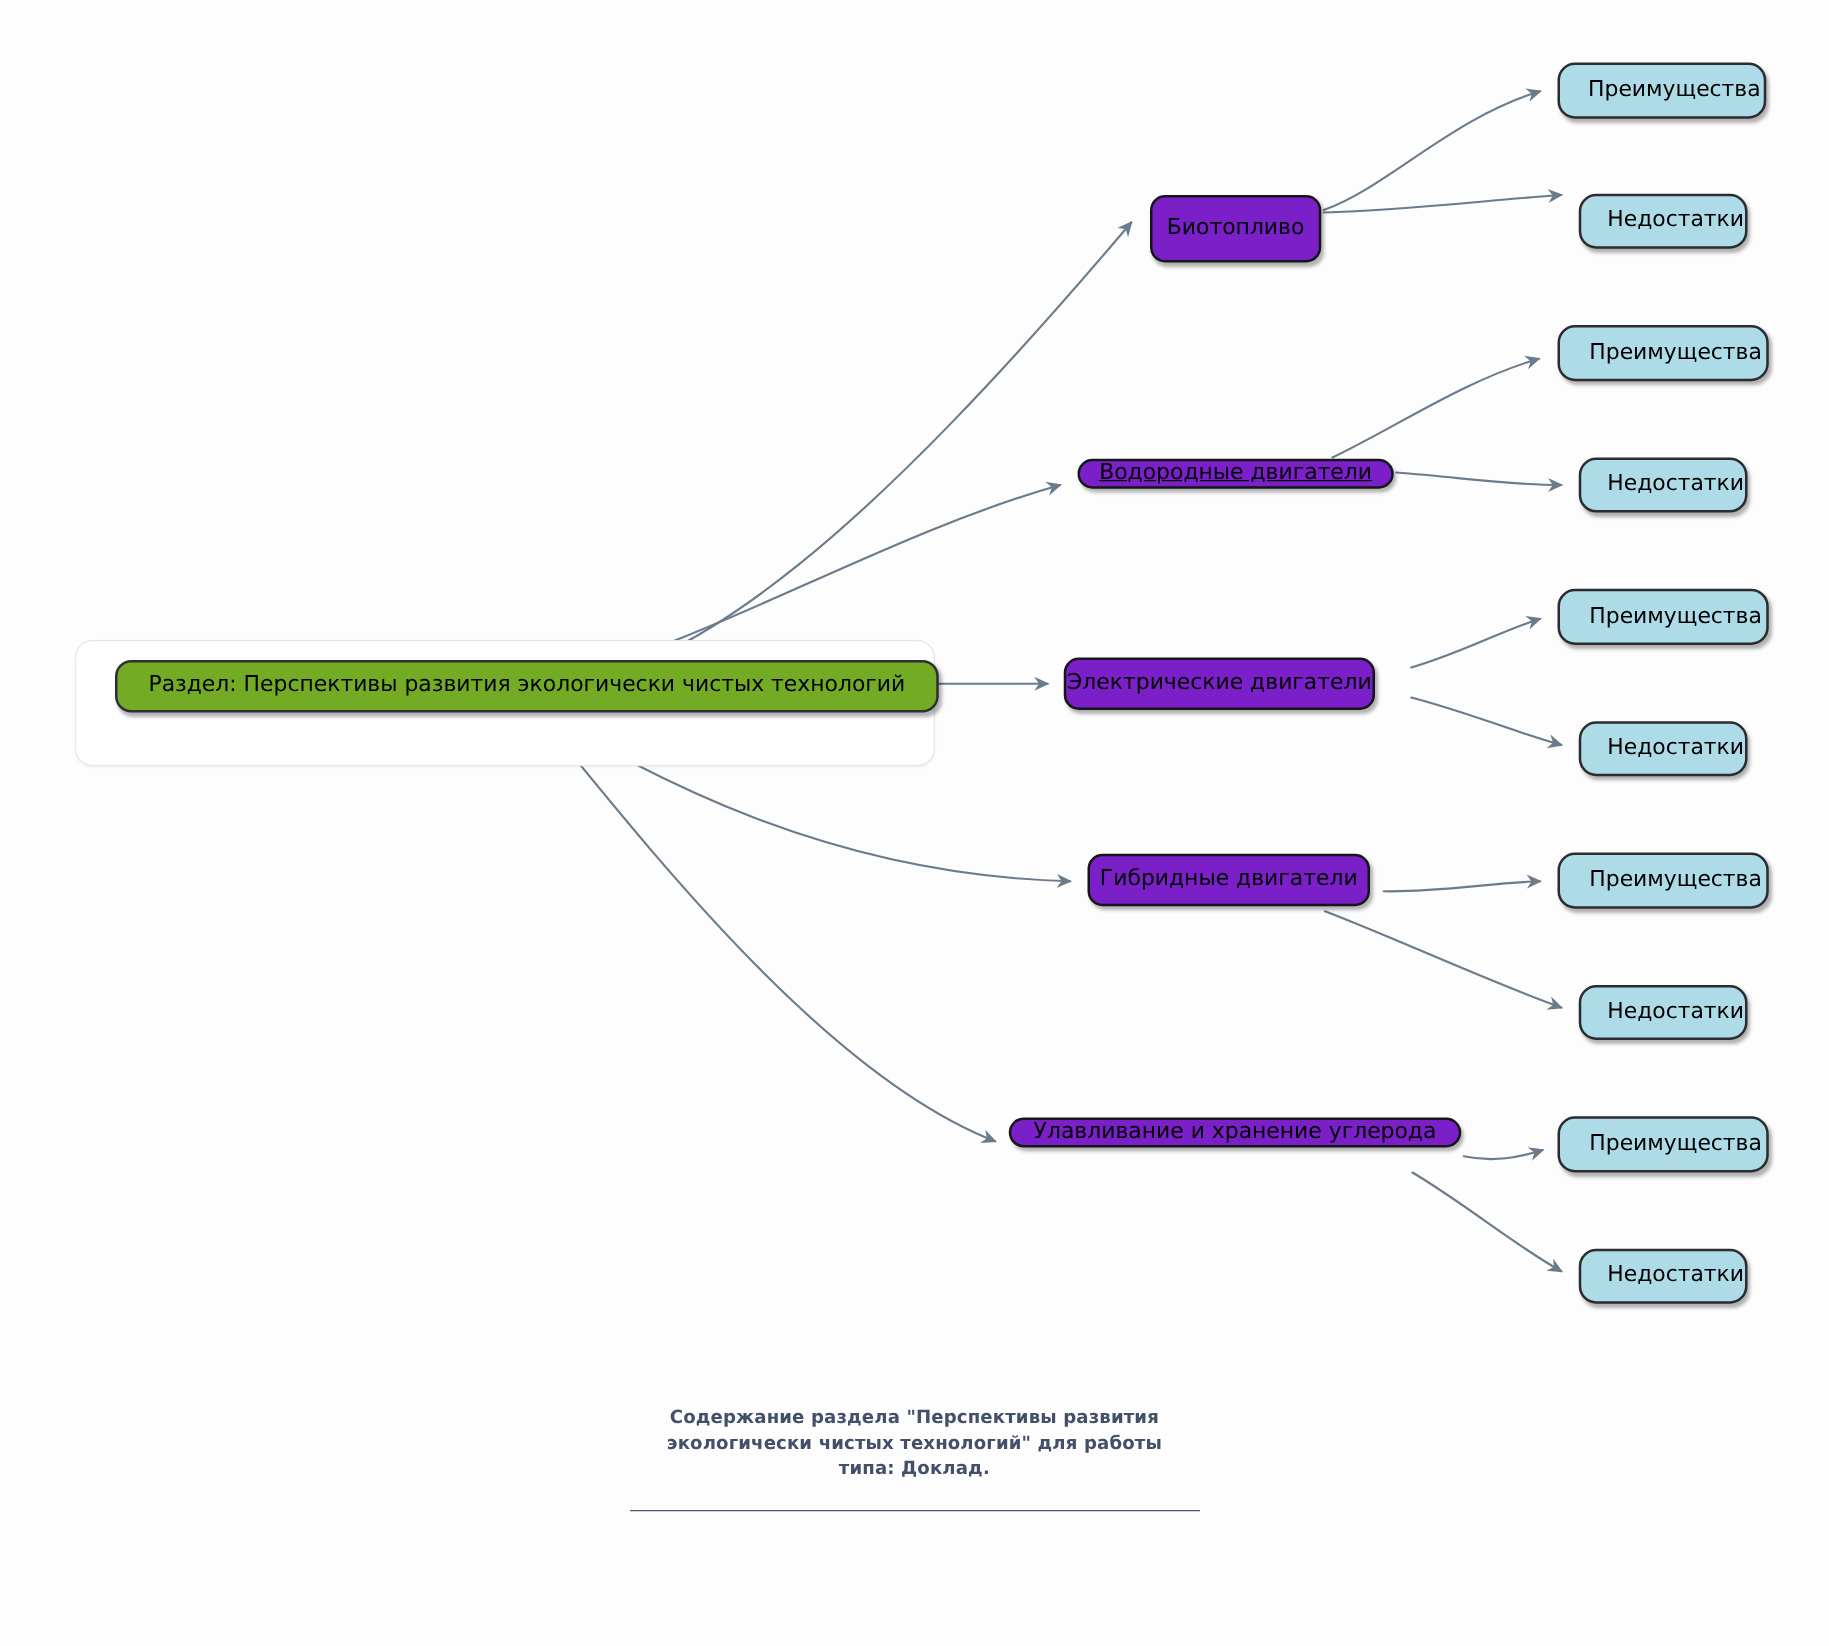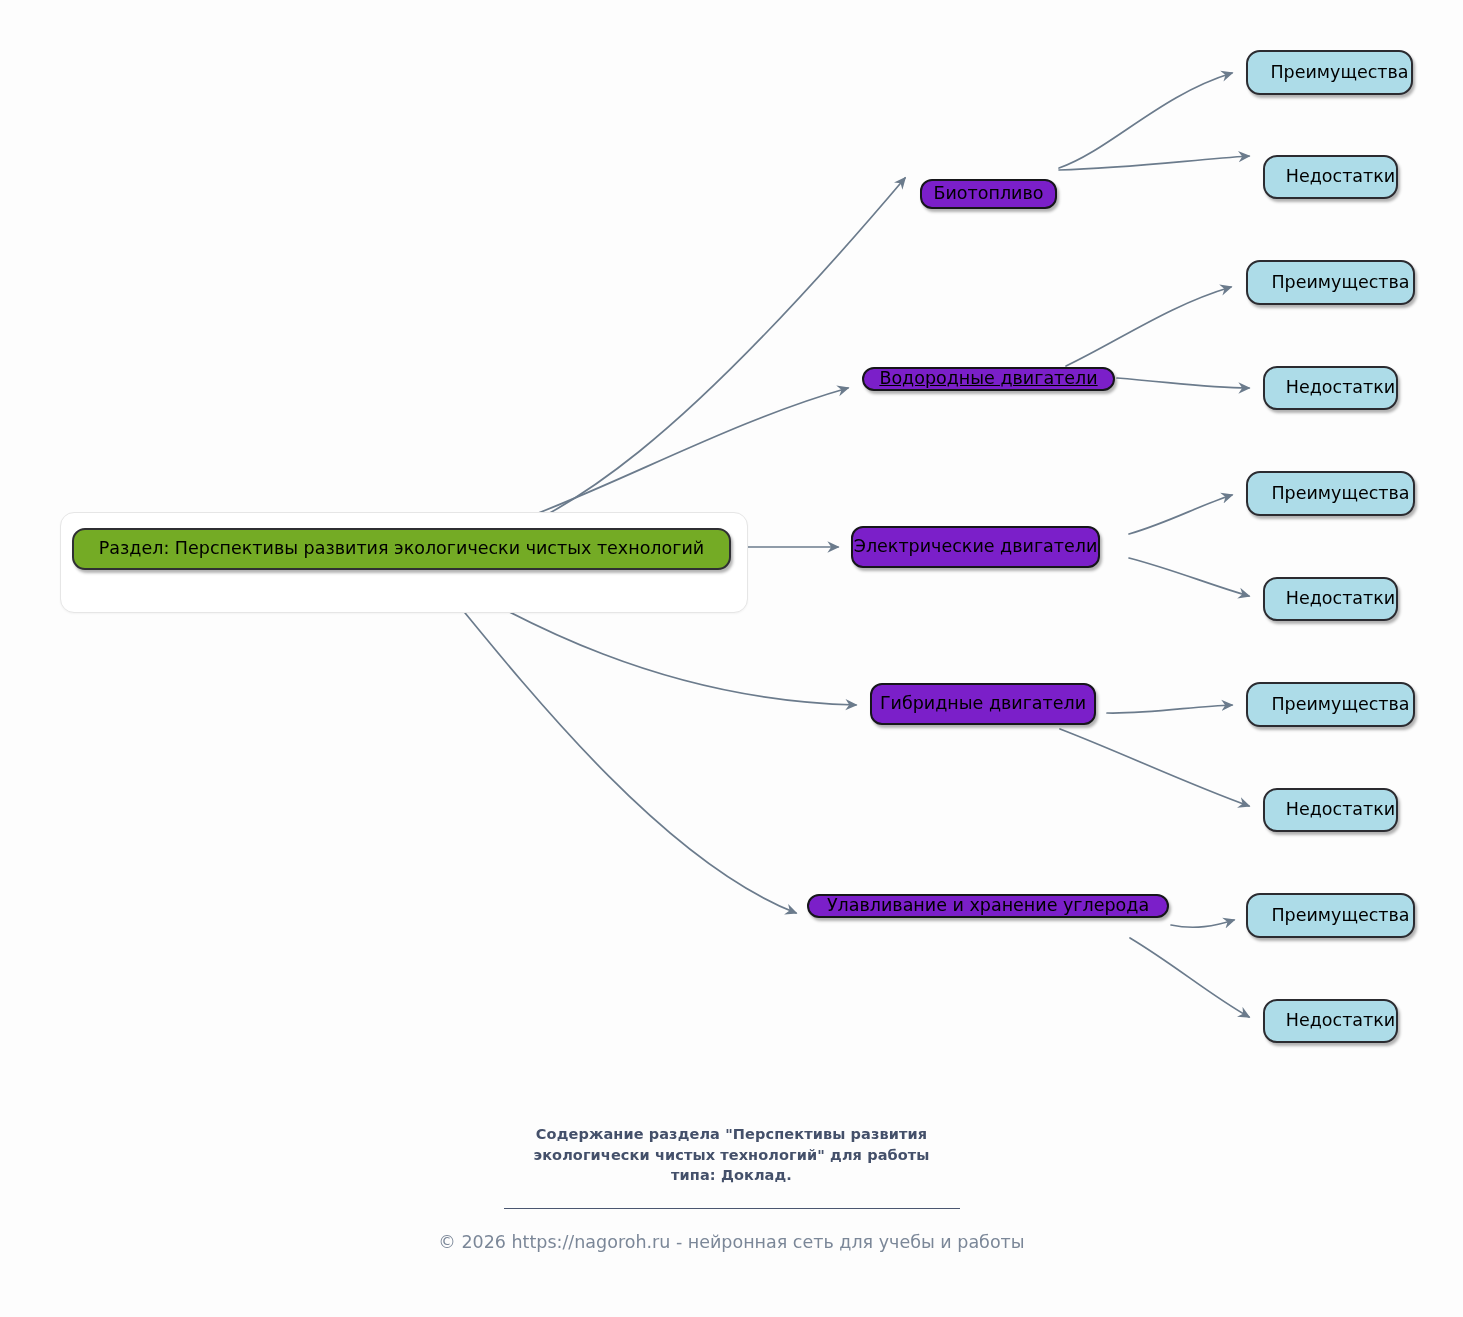--- a/index.html
+++ b/index.html
@@ -41,20 +41,21 @@
     color: #000000;
     border: 2px solid #1b1b1f;
     box-shadow: 2px 3px 3px rgba(0,0,0,0.30);
     z-index: 5;
   }
   .node.root {
     background: #74ab25;
     border-color: #2f2f33;
     border-radius: 13px;
     font-size: 17.5px;
+    margin-left: 20px;
   }
   .node.branch {
     background: #7b1fc9;
     border-color: #16161a;
   }
   .node.leaf {
     background: #addce8;
     border-color: #2b2b30;
     border-radius: 14px;
     padding-left: 20px;
@@ -136,21 +137,21 @@
         <path d="M 1130,938 C 1175,965 1210,995 1249,1017"></path>
       </g>
   </svg>
 
   <div class="root-frame" style="left: 60px; top: 512px; width: 688px; height: 101px;"></div>
 
   <div class="node root" style="left: 72px; top: 528px; width: 659px; height: 42px;">Раздел: Перспективы развития экологически чистых технологий</div>
 
 
   <div id="nodes">
-      <div class="node branch" style="left: 920px; top: 156px; width: 137px; height: 30px; margin-top: 23px;">Биотопливо</div>
+      <div class="node branch" style="left: 920px; top: 156px; width: 137px; height: 54px;">Биотопливо</div>
       <div class="node leaf" style="left: 1246px; top: 50px; width: 167px; height: 45px;">Преимущества</div>
       <div class="node leaf" style="left: 1263px; top: 155px; width: 135px; height: 44px;">Недостатки</div>
       <div class="node branch" style="left: 862px; top: 367px; width: 253px; height: 24px; text-decoration: underline;">Водородные двигатели</div>
       <div class="node leaf" style="left: 1246px; top: 260px; width: 169px; height: 45px;">Преимущества</div>
       <div class="node leaf" style="left: 1263px; top: 366px; width: 135px; height: 44px;">Недостатки</div>
       <div class="node branch" style="left: 851px; top: 526px; width: 249px; height: 42px;">Электрические двигатели</div>
       <div class="node leaf" style="left: 1246px; top: 471px; width: 169px; height: 45px;">Преимущества</div>
       <div class="node leaf" style="left: 1263px; top: 577px; width: 135px; height: 44px;">Недостатки</div>
       <div class="node branch" style="left: 870px; top: 683px; width: 226px; height: 42px;">Гибридные двигатели</div>
       <div class="node leaf" style="left: 1246px; top: 682px; width: 169px; height: 45px;">Преимущества</div>
@@ -158,16 +159,15 @@
       <div class="node branch" style="left: 807px; top: 894px; width: 362px; height: 24px;">Улавливание и хранение углерода</div>
       <div class="node leaf" style="left: 1246px; top: 893px; width: 169px; height: 45px;">Преимущества</div>
       <div class="node leaf" style="left: 1263px; top: 999px; width: 135px; height: 44px;">Недостатки</div>
     </div>
 
   <div class="footer">
     <div class="footer-caption">Содержание раздела "Перспективы развития
 экологически чистых технологий" для работы
 типа: Доклад.</div>
     <div class="footer-rule"></div>
-    <div class="footer-copy">© 2026 https://nagoroh.ru - нейронная сеть для учебы и работы</div>
   </div>
 
 </div>
 
 </body></html>

